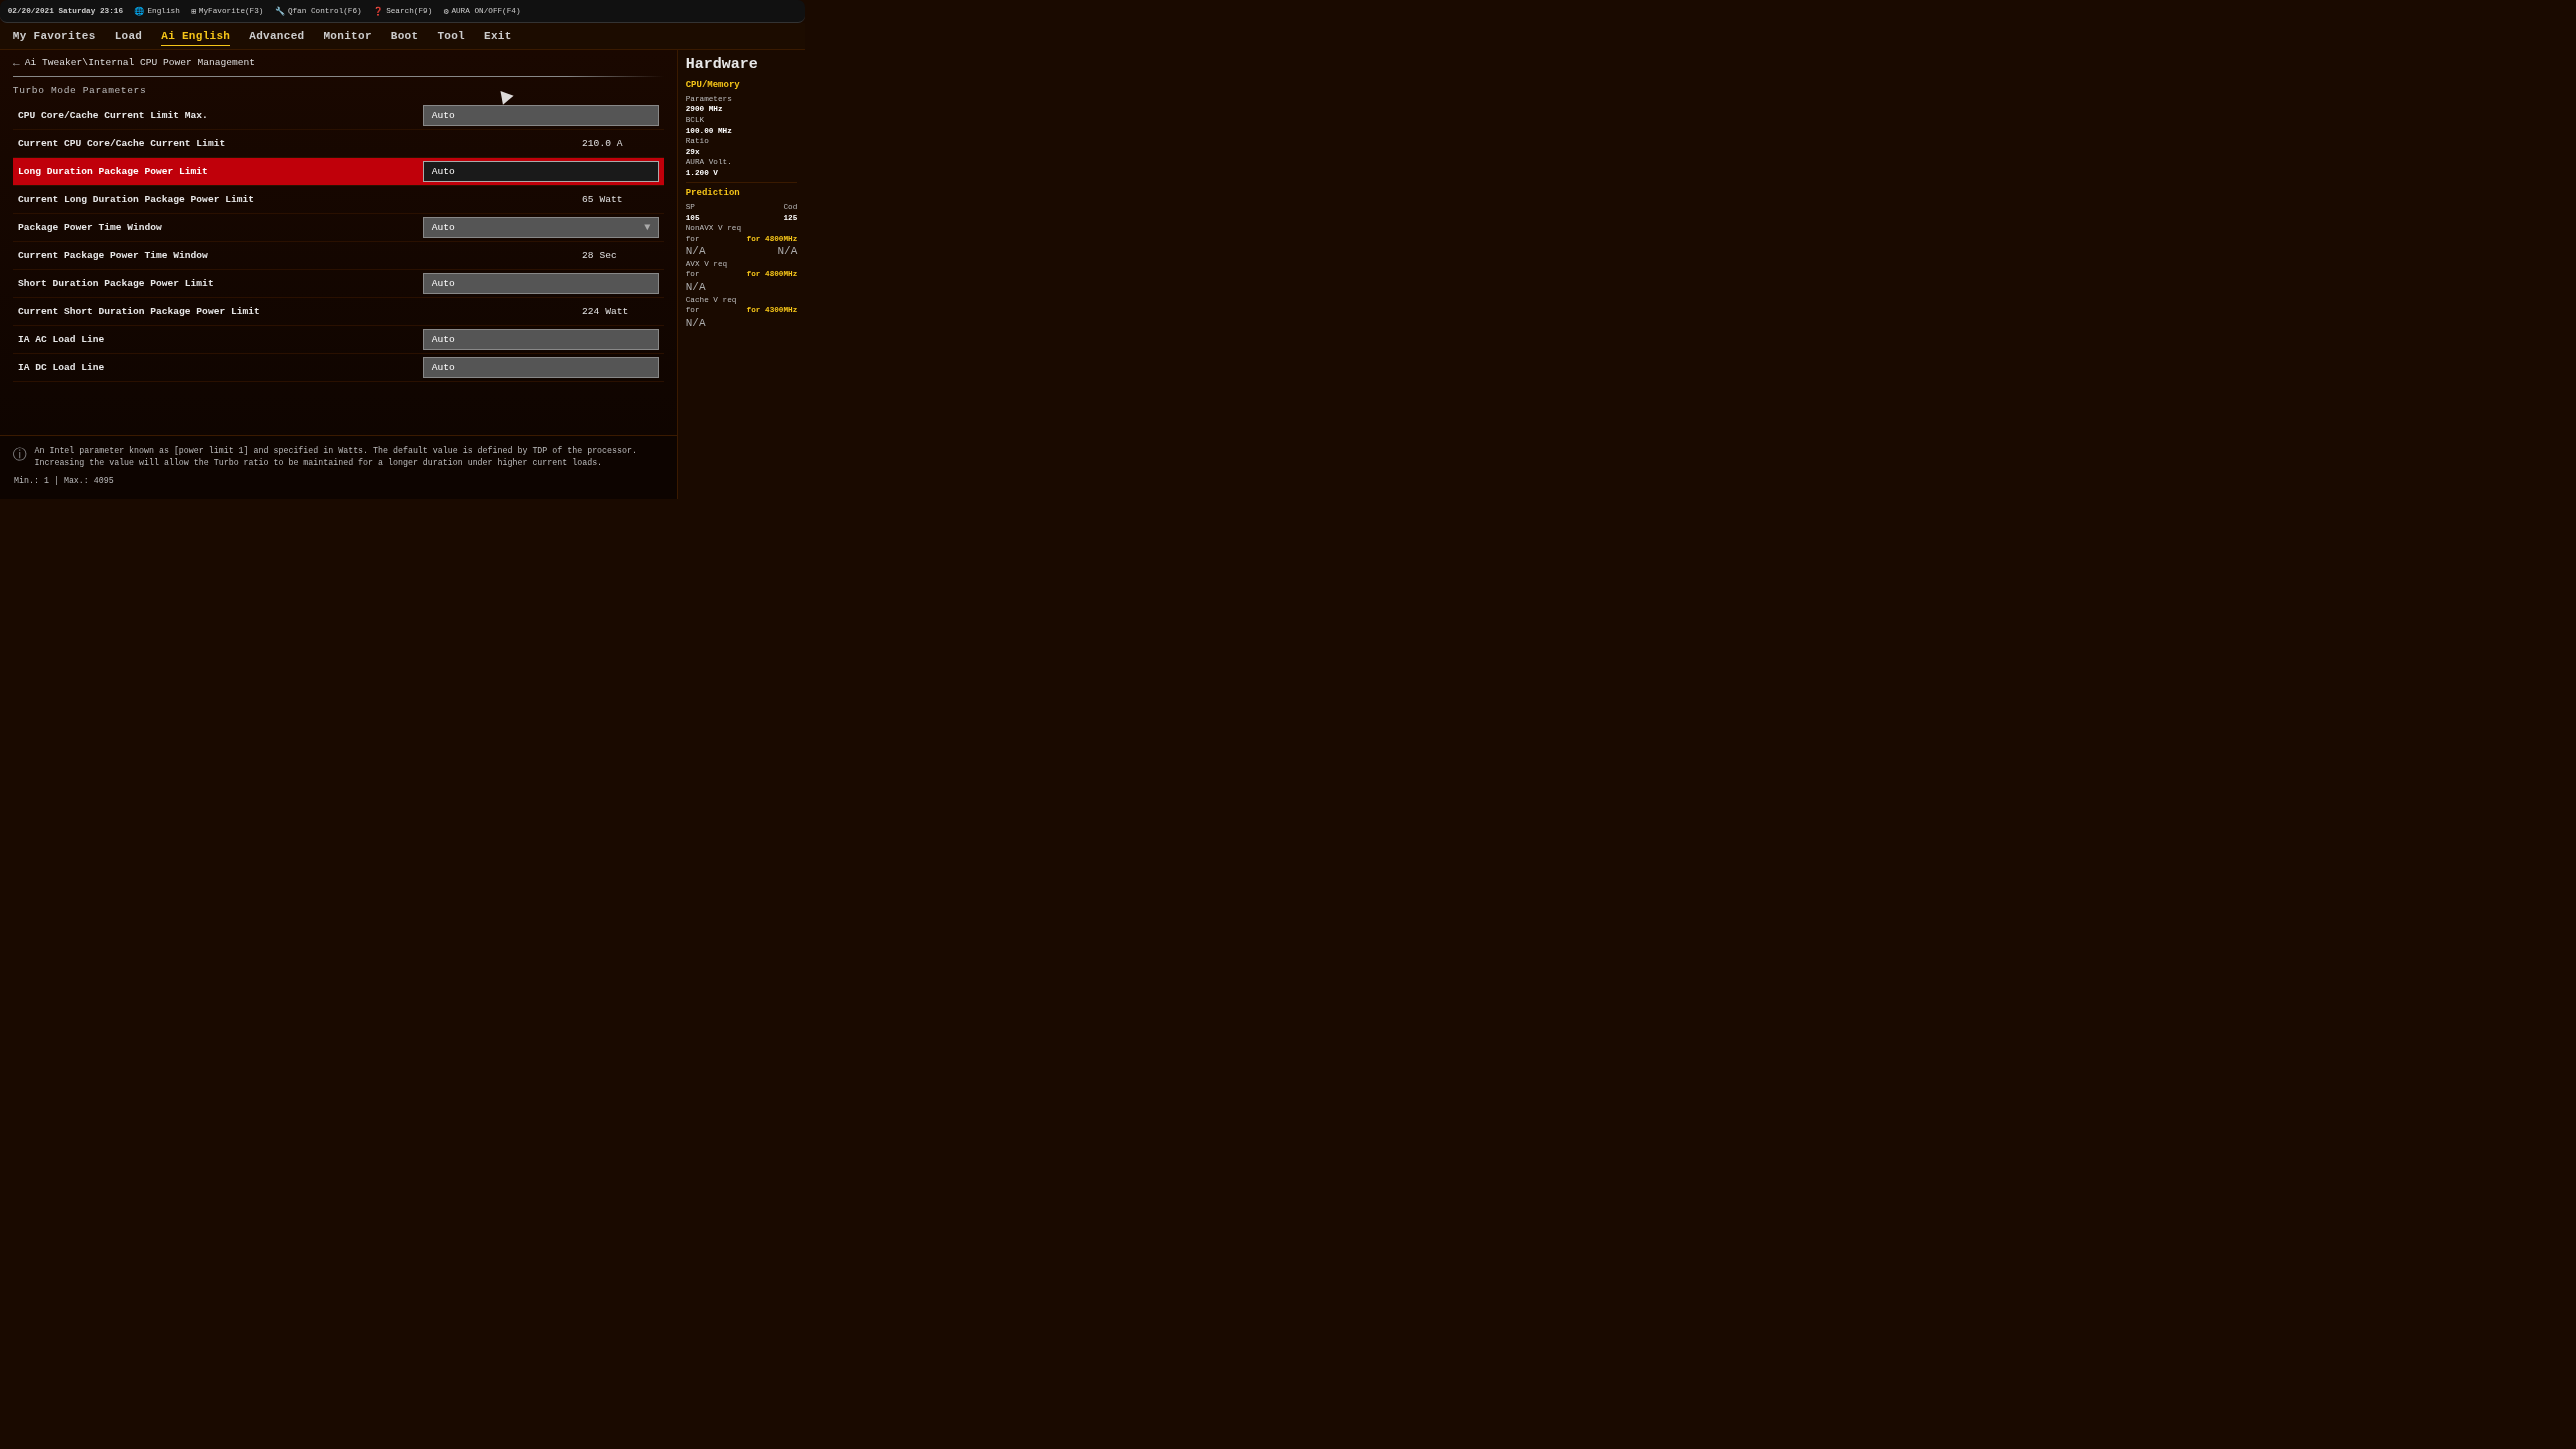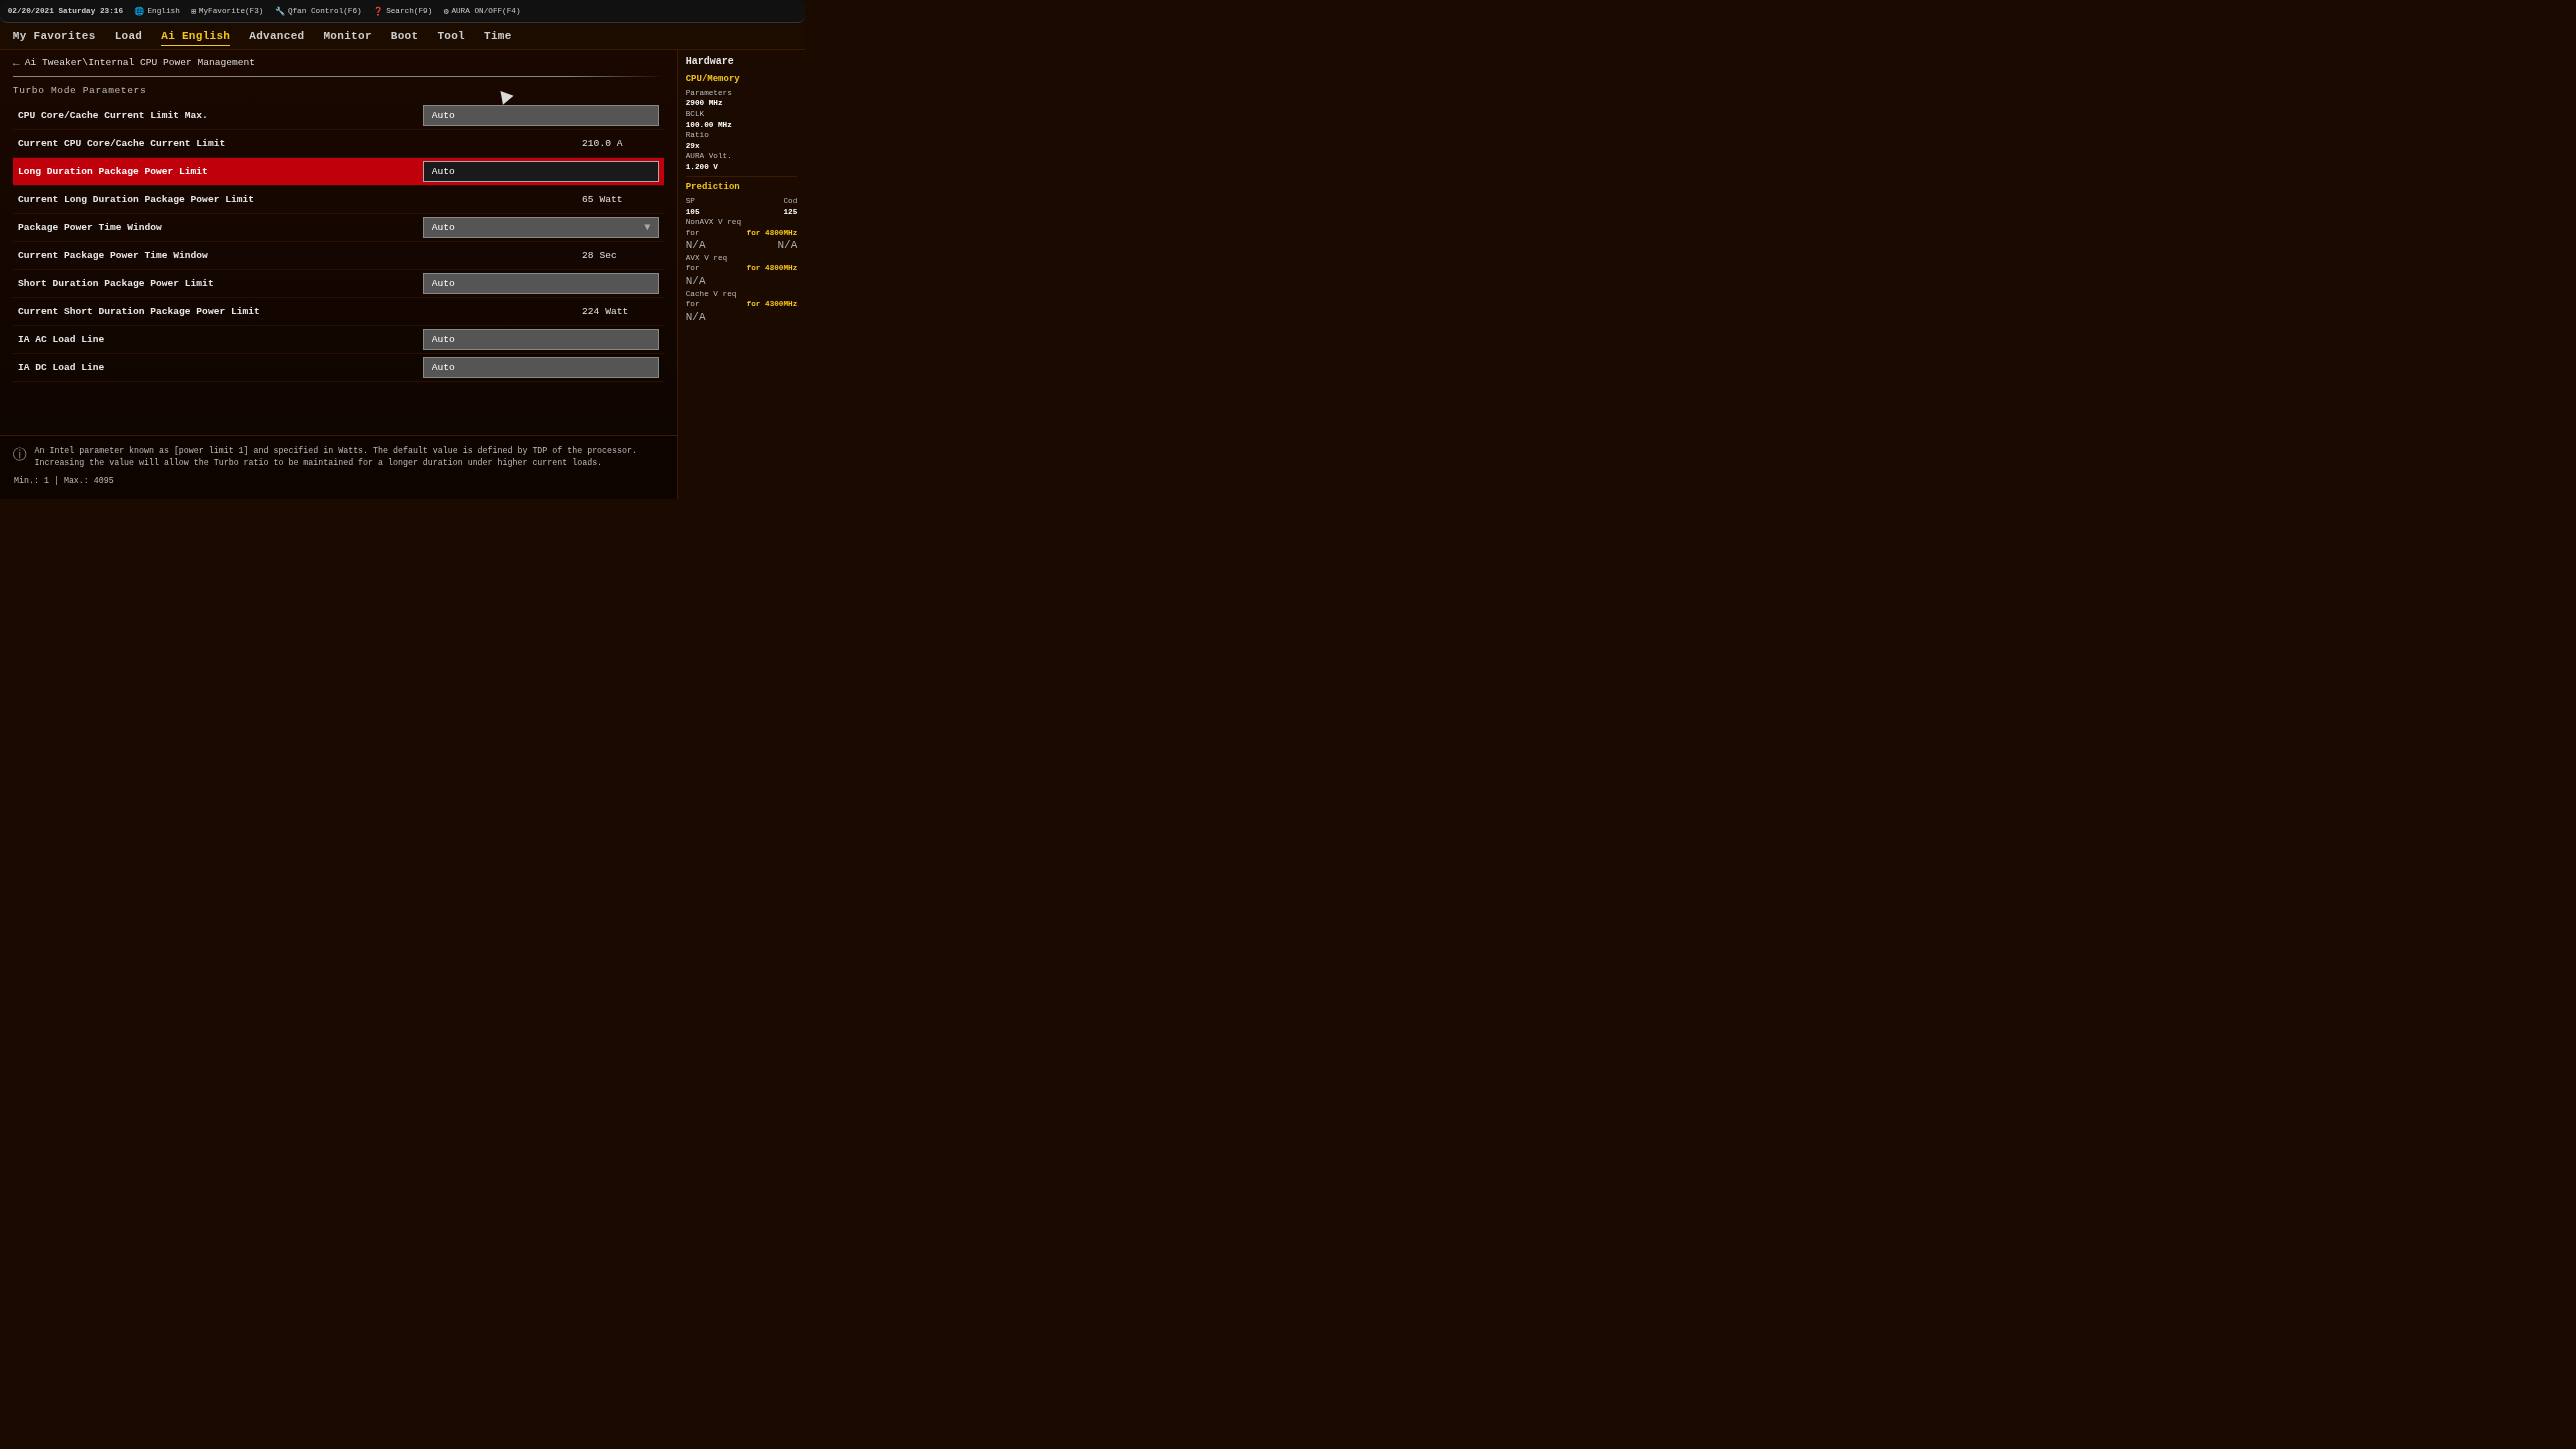--- a/index.html
+++ b/index.html
@@ -212,21 +212,21 @@
     
     .right-sidebar {
       width: 128px;
       background: #1a0a00;
       border-left: 1.3px solid #3a1a00;
       padding: 6.4px 7.7px;
       overflow: hidden;
     }
     .sidebar-title {
       color: #e8e8e8;
-      font-size: 10px;
+      font-size: 15px;
       font-weight: bold;
       margin-bottom: 6.4px;
     }
     .sidebar-section-title {
       color: #f5c518;
       font-size: 9px;
       font-weight: bold;
       margin-bottom: 5.1px;
       margin-top: 3.8px;
     }
@@ -301,21 +301,21 @@
 </div>
 
 <div class="nav-tabs">
   <div class="nav-tab">My Favorites</div>
   <div class="nav-tab">Load</div>
   <div class="nav-tab active">Ai English</div>
   <div class="nav-tab">Advanced</div>
   <div class="nav-tab">Monitor</div>
   <div class="nav-tab">Boot</div>
   <div class="nav-tab">Tool</div>
-  <div class="nav-tab">Time</div>
+  <div class="nav-tab">Exit</div>
 </div>
 
 <div class="content-wrapper">
 
   <div class="main-panel">
 
     <div class="breadcrumb">
       <span class="breadcrumb-arrow">←</span>
       <span>Ai Tweaker\Internal CPU Power Management</span>
     </div>

